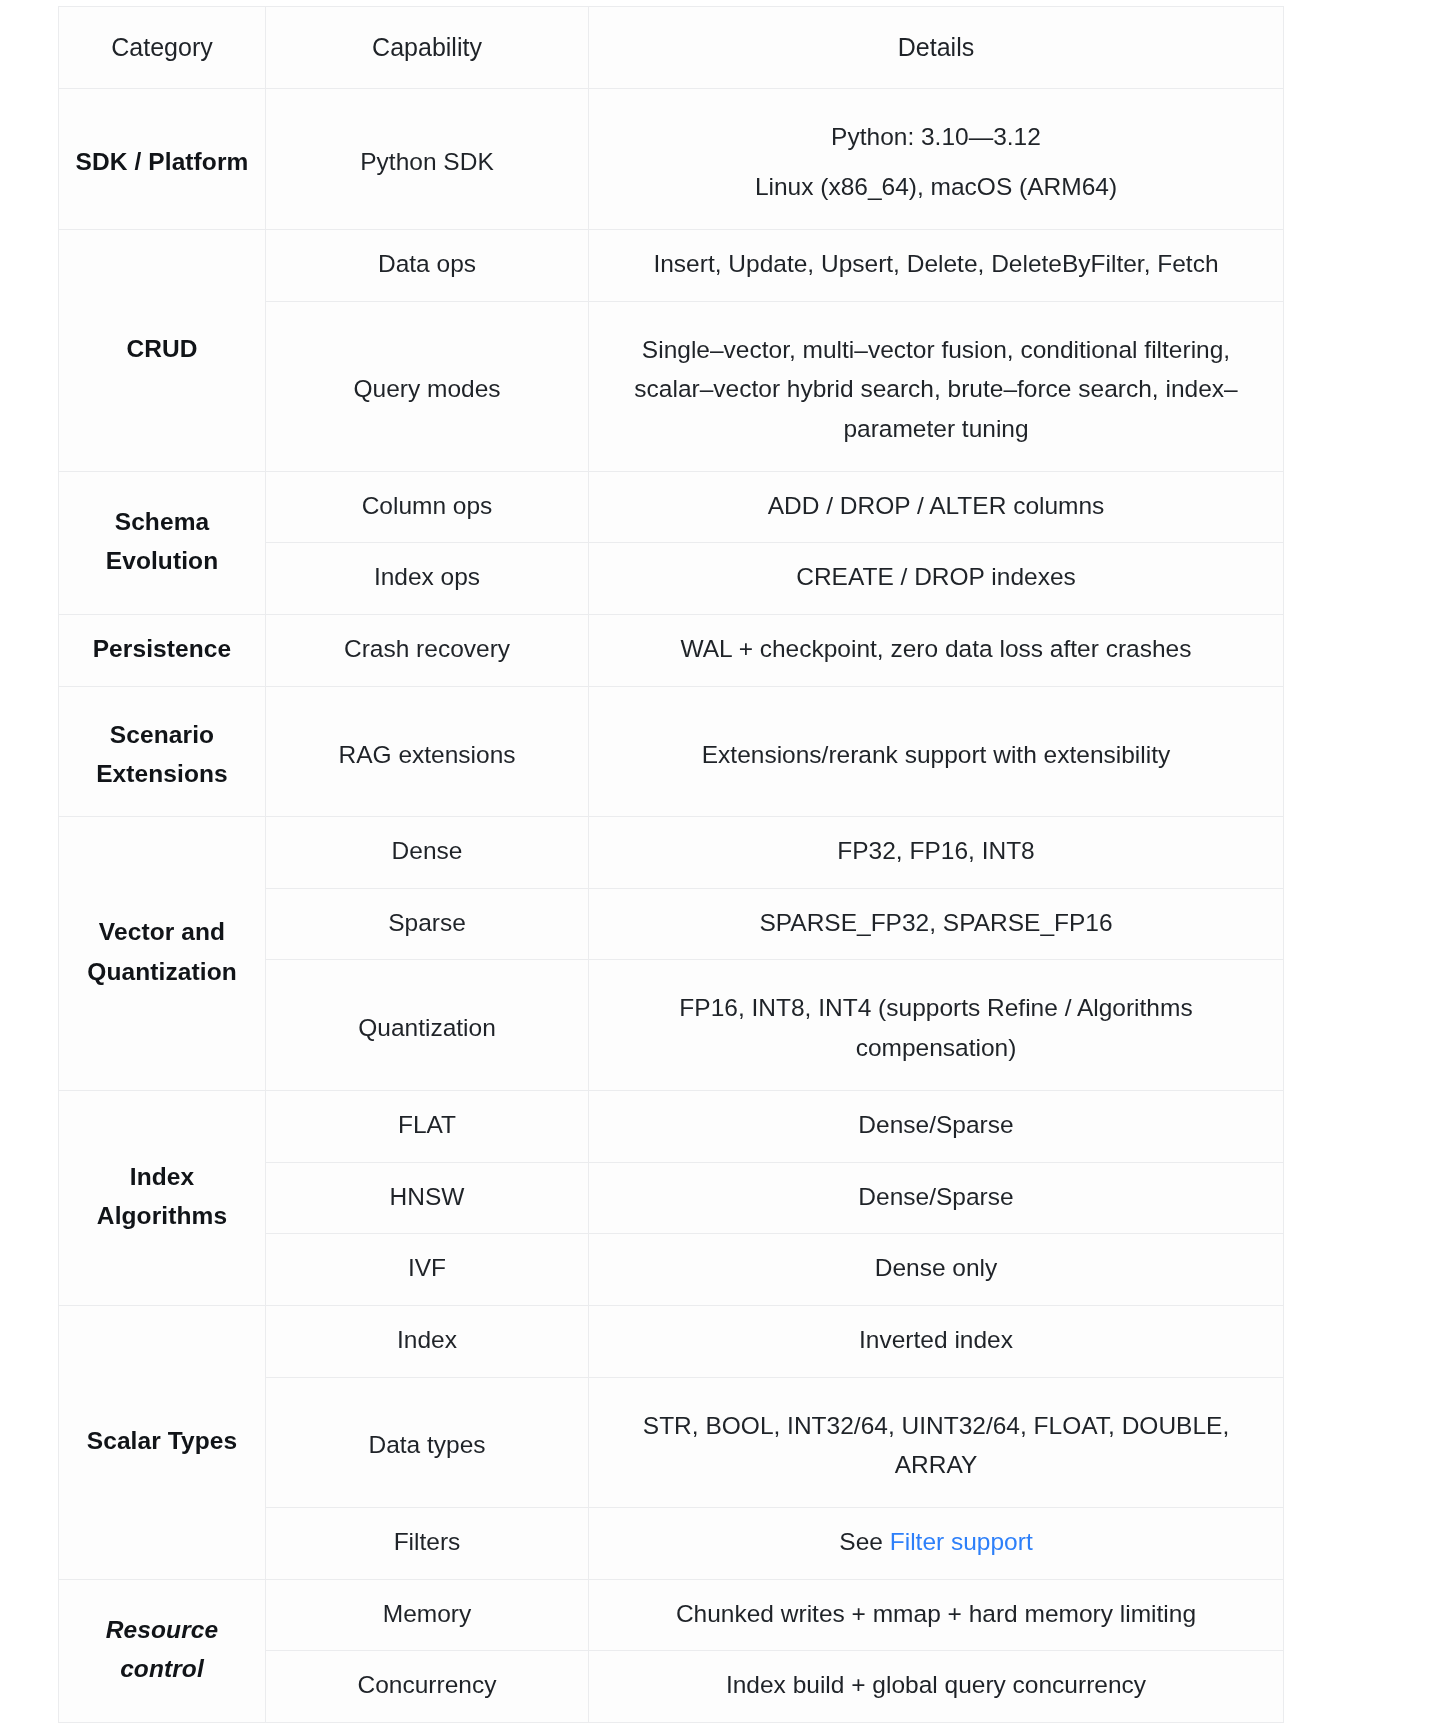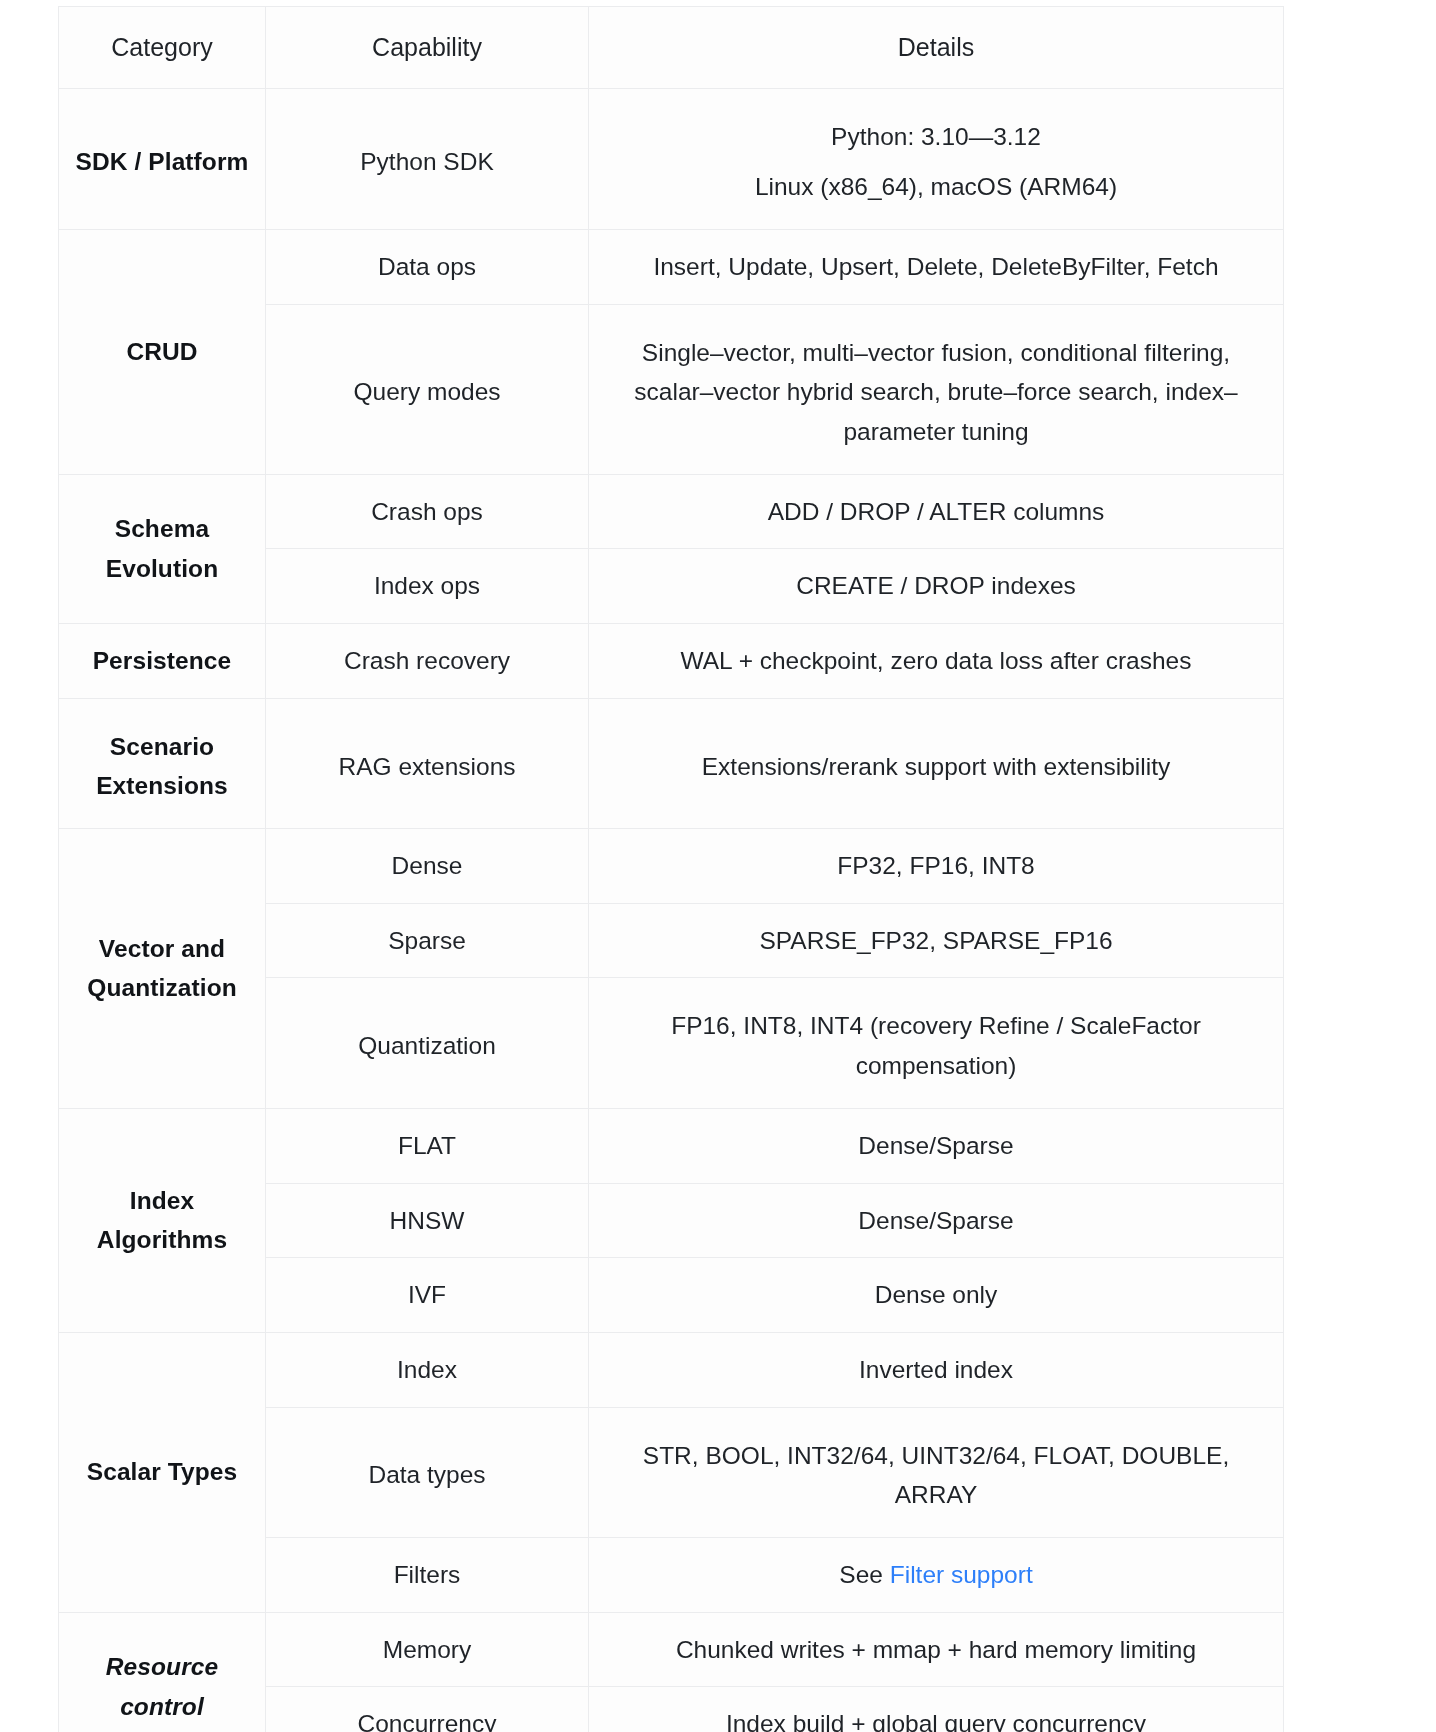--- a/index.html
+++ b/index.html
@@ -63,21 +63,21 @@
   }
   .cell-lines span + span {
     margin-top: 11px;
   }
   a.inline-link {
     color: #2d7ff9;
     text-decoration: none;
   }
   
   tr.r-tall > td { padding-top: 28px; padding-bottom: 22px; }
-  tr.r-mid  > td { padding-top: 17px; padding-bottom: 17px; }
+  tr.r-mid  > td { padding-bottom: 17px; }
 </style>
 </head>
 <body>
 
 <div class="page">
   <table class="capability-table">
     <colgroup>
       <col class="c-category">
       <col class="c-capability">
       <col class="c-details">
@@ -112,21 +112,21 @@
         <tr class="r-tall">
           <td style="border-color: rgb(235, 236, 238); color: rgb(31, 35, 40);">Query modes</td>
           <td style="border-color: rgb(235, 236, 238); color: rgb(31, 35, 40);">
             <div class="cell-lines">
               <span>Single–vector, multi–vector fusion, conditional filtering, scalar–vector hybrid search, brute–force search, index–parameter tuning</span>
             </div>
           </td>
         </tr>
         <tr class="r-mid">
           <td class="cat-cell" rowspan="2" style="border-color: rgb(235, 236, 238); color: rgb(17, 20, 24);">Schema Evolution</td>
-          <td style="border-color: rgb(235, 236, 238); color: rgb(31, 35, 40);">Crash ops</td>
+          <td style="border-color: rgb(235, 236, 238); color: rgb(31, 35, 40);">Column ops</td>
           <td style="border-color: rgb(235, 236, 238); color: rgb(31, 35, 40);">
             <div class="cell-lines">
               <span>ADD / DROP / ALTER columns</span>
             </div>
           </td>
         </tr>
         <tr class="r-mid">
           <td style="border-color: rgb(235, 236, 238); color: rgb(31, 35, 40);">Index ops</td>
           <td style="border-color: rgb(235, 236, 238); color: rgb(31, 35, 40);">
             <div class="cell-lines">
@@ -166,21 +166,21 @@
           <td style="border-color: rgb(235, 236, 238); color: rgb(31, 35, 40);">
             <div class="cell-lines">
               <span>SPARSE_FP32, SPARSE_FP16</span>
             </div>
           </td>
         </tr>
         <tr class="r-tall">
           <td style="border-color: rgb(235, 236, 238); color: rgb(31, 35, 40);">Quantization</td>
           <td style="border-color: rgb(235, 236, 238); color: rgb(31, 35, 40);">
             <div class="cell-lines">
-              <span>FP16, INT8, INT4 (recovery Refine / ScaleFactor compensation)</span>
+              <span>FP16, INT8, INT4 (supports Refine / Algorithms compensation)</span>
             </div>
           </td>
         </tr>
         <tr class="r-mid">
           <td class="cat-cell" rowspan="3" style="border-color: rgb(235, 236, 238); color: rgb(17, 20, 24);">Index Algorithms</td>
           <td style="border-color: rgb(235, 236, 238); color: rgb(31, 35, 40);">FLAT</td>
           <td style="border-color: rgb(235, 236, 238); color: rgb(31, 35, 40);">
             <div class="cell-lines">
               <span>Dense/Sparse</span>
             </div>

